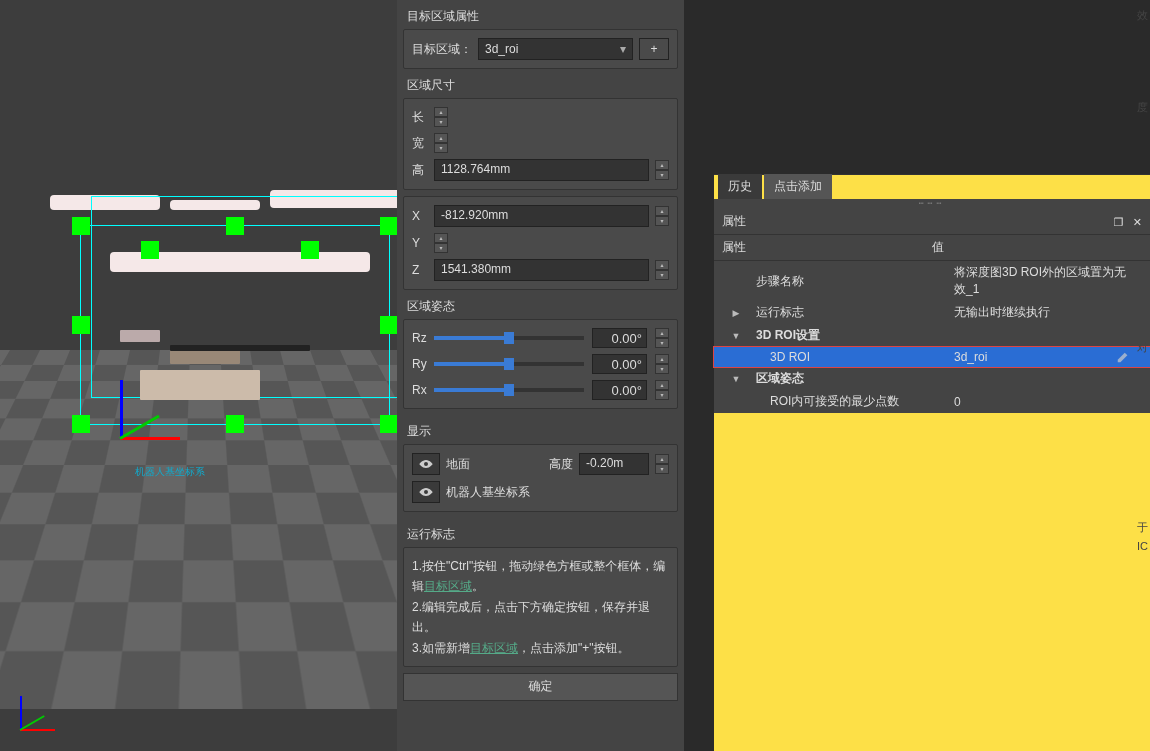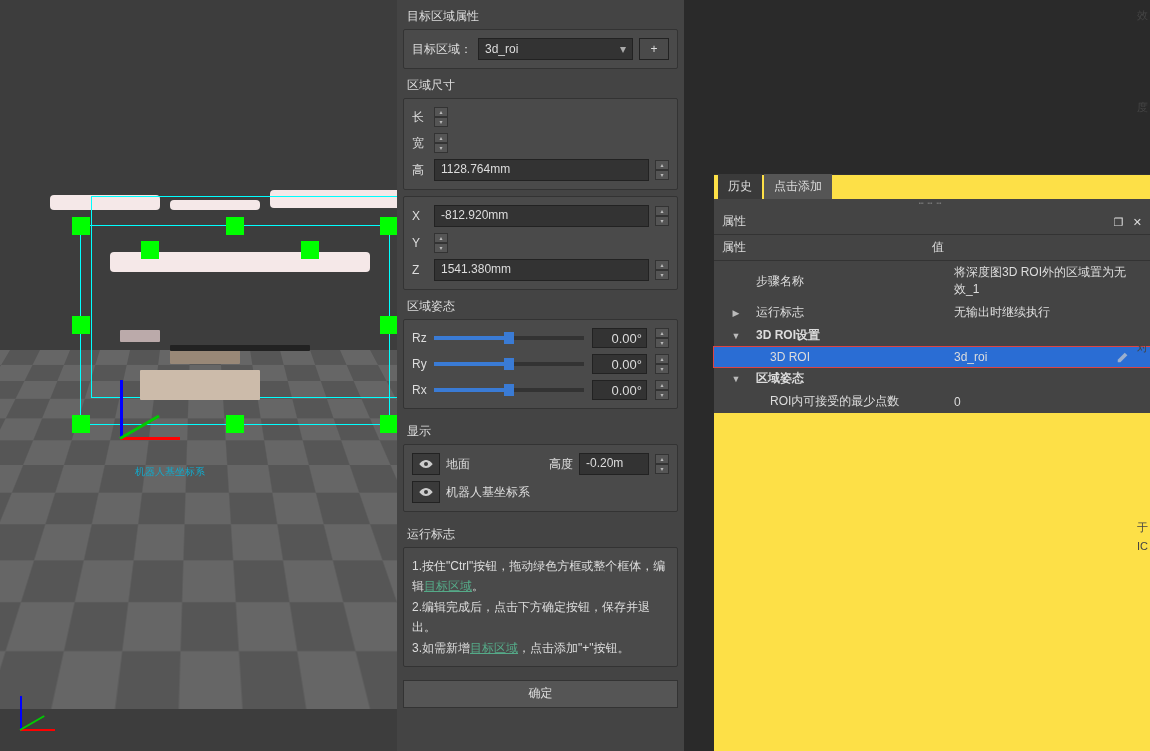--- a/index.html
+++ b/index.html
@@ -42,21 +42,21 @@
 .spinner div{height:10px;background:#555;border:1px solid #333;font-size:6px;text-align:center;line-height:8px;color:#bbb}
 .slider-wrap{flex:1;display:flex;align-items:center;gap:8px}
 .slider{flex:1;height:4px;background:#333;position:relative}
 .slider .fill{height:100%;background:#3a7bd5;width:50%}
 .slider .thumb{position:absolute;width:10px;height:12px;background:#3a7bd5;top:-4px;left:50%;transform:translateX(-50%)}
 .val-box{width:55px;background:#333;border:1px solid #222;height:20px;padding:2px 4px;text-align:right;font-size:13px}
 .eye-btn{width:28px;height:22px;background:#3a3a3a;border:1px solid #222;display:flex;align-items:center;justify-content:center}
 .eye-btn svg{width:16px;height:12px}
 .hint{font-size:11px;line-height:1.7;color:#ccc}
 .hint .link{color:#5a8;text-decoration:underline}
-.confirm{margin:7px 6px;height:28px;background:#555;border:1px solid #333;display:flex;align-items:center;justify-content:center}
+.confirm{margin:0 6px;height:28px;background:#555;border:1px solid #333;display:flex;align-items:center;justify-content:center}
 
 
 .rp-top{height:175px;background:#2a2a2a;border-bottom:1px solid #333}
 .rp-tabs{display:flex;gap:2px;padding:0 4px;height:24px;align-items:flex-end}
 .rp-tab{padding:4px 10px;background:#3a3a3a}
 .rp-tab.active{background:#555}
 .rp-drag{height:10px;background:#444;text-align:center;font-size:8px;color:#777;letter-spacing:4px}
 .rp-header{display:flex;justify-content:space-between;align-items:center;padding:4px 8px;background:#444;border-bottom:1px solid #333}
 .rp-header .icons span{margin-left:6px;cursor:pointer;font-size:11px}
 .tree{background:#444}

